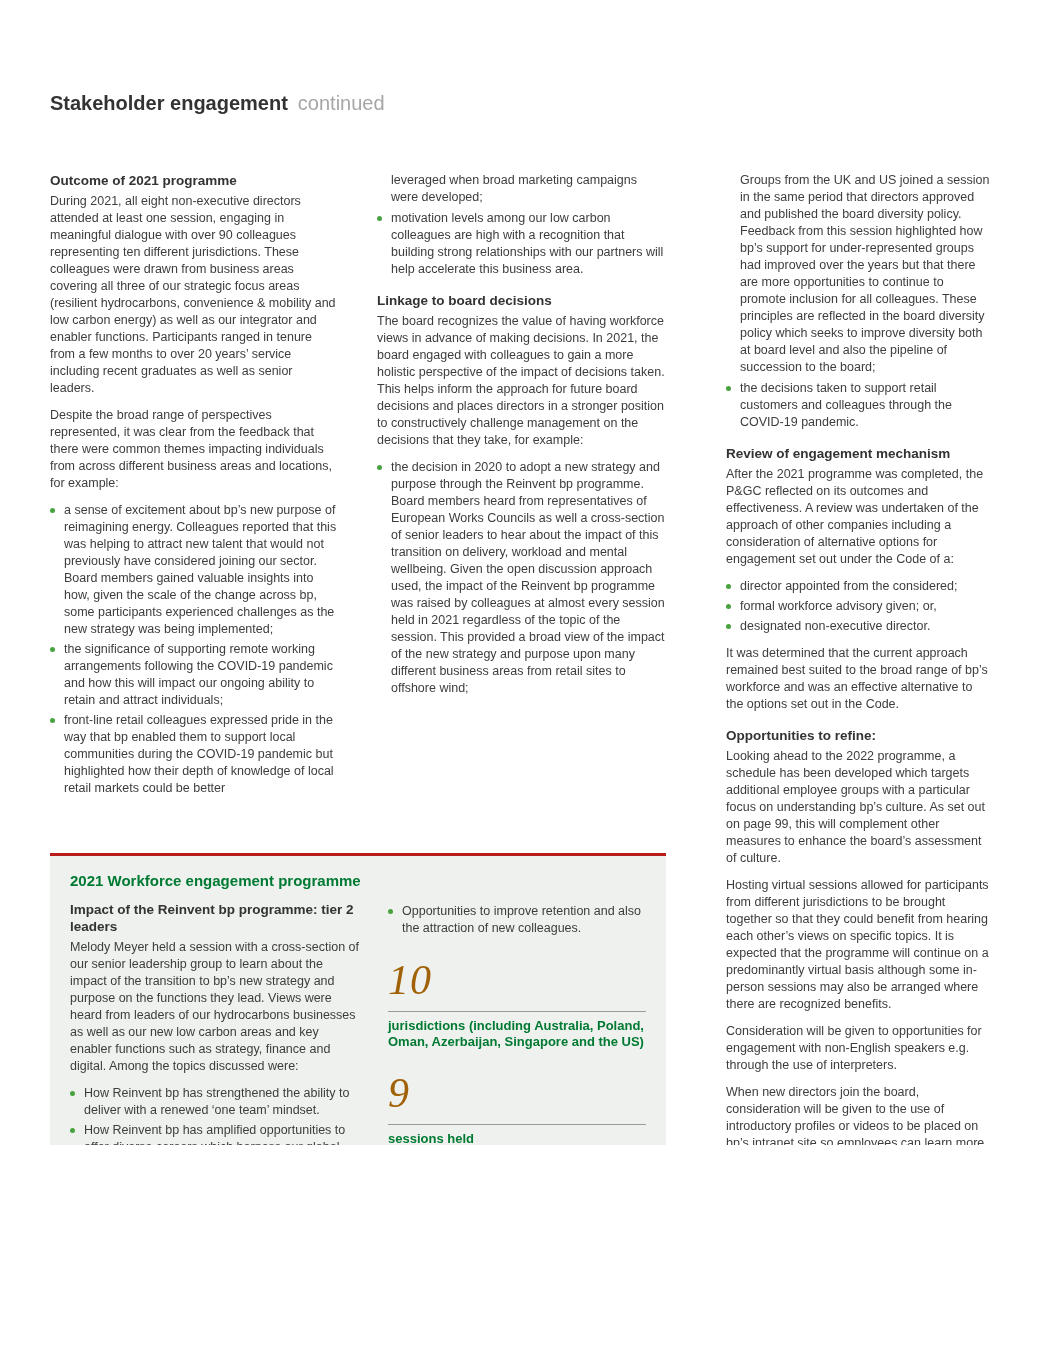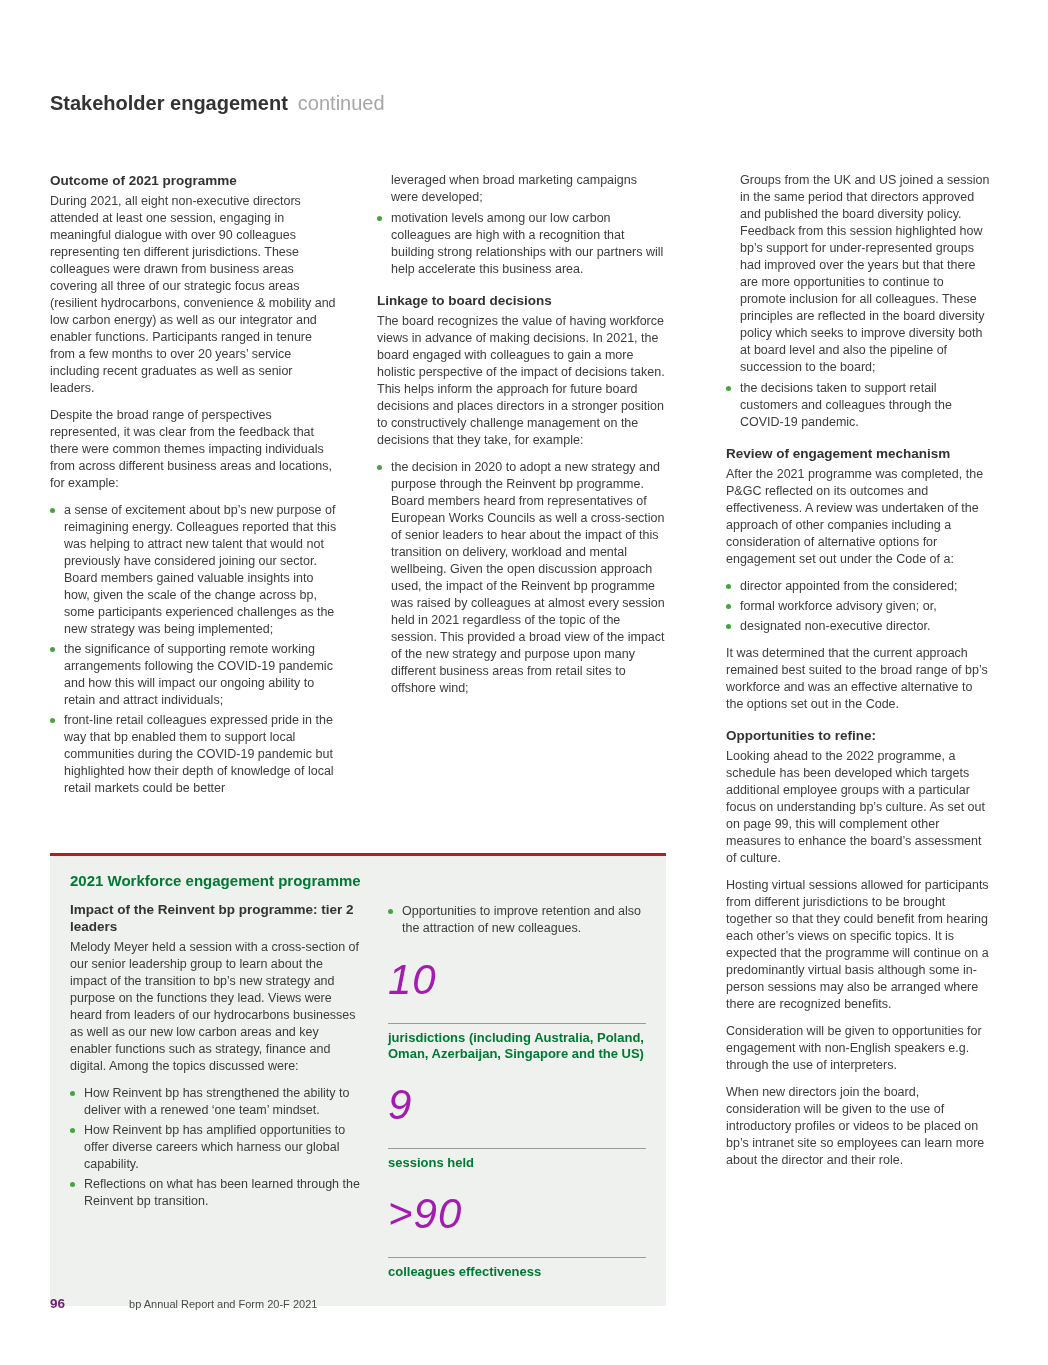--- a/index.html
+++ b/index.html
@@ -1,19 +1,19 @@
 <!DOCTYPE html>
 <html><head>
 <meta charset="utf-8">
 <style>
   * { margin:0; padding:0; box-sizing:border-box; }
   html,body { background:#ffffff; }
   .page {
     position:relative;
-    width:1048px; height:1365px;
+    width:1048px; height:1145px;
     background:#ffffff;
     font-family:"Liberation Sans", sans-serif;
     color:#3d3d3d;
     overflow:hidden;
   }
   .header { position:absolute; top:92px; left:50px; right:56px; }
   .page-title { font-size:20px; font-weight:600; color:#333; display:inline; }
   .page-title-suffix { font-size:20px; font-weight:400; color:#a6a6a6; display:inline; }
 
   .content { position:absolute; top:172px; left:50px; right:56px; display:flex; gap:60px; }
@@ -38,26 +38,26 @@
     padding:16px 20px 26px 20px;
   }
   .box-title { font-size:15px; font-weight:bold; color:#007a33; margin-bottom:12px; }
   .box-cols { display:flex; gap:26px; }
   .box-left { width:292px; font-size:12.5px; line-height:17px; }
   .box-right { flex:1; font-size:12.5px; line-height:17px; }
   .box-h { font-size:13.5px; font-weight:bold; color:#333; margin-bottom:4px; }
 
   .stat { margin-top:20px; }
   .stat-num {
-    font-family:Liberation Sans, sans-serif;
+    font-family:Liberation Serif, serif;
     font-style:italic;
     font-size:42px;
     line-height:46px;
-    color:#a21caf;
-    padding-bottom:20px;
+    color:#a16207;
+    padding-bottom:8px;
     border-bottom:1px solid #9a9a9a;
     letter-spacing:1px;
   }
   .stat-label { margin-top:6px; font-weight:bold; color:#007a33; font-size:13px; line-height:16px; }
 
   .footer { position:absolute; top:1296px; left:50px; display:flex; align-items:baseline; gap:44px; }
   .footer-num { font-size:13.5px; font-weight:bold; color:#701a75; }
   .footer-text { font-size:11px; color:#4a4a4a;margin-left:20px; }
 </style>
 </head>

